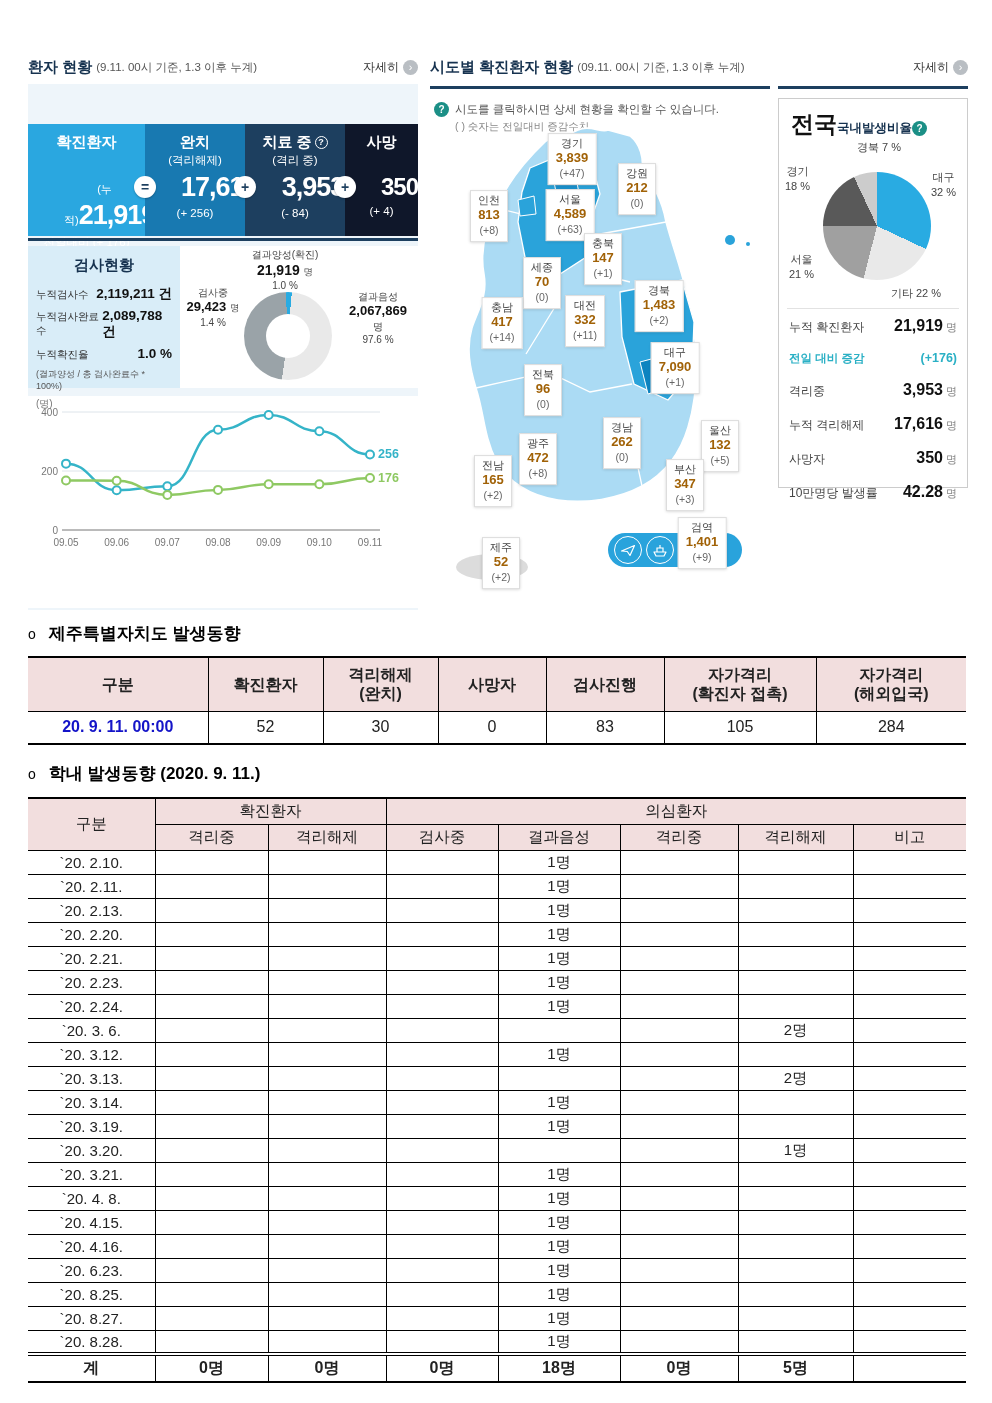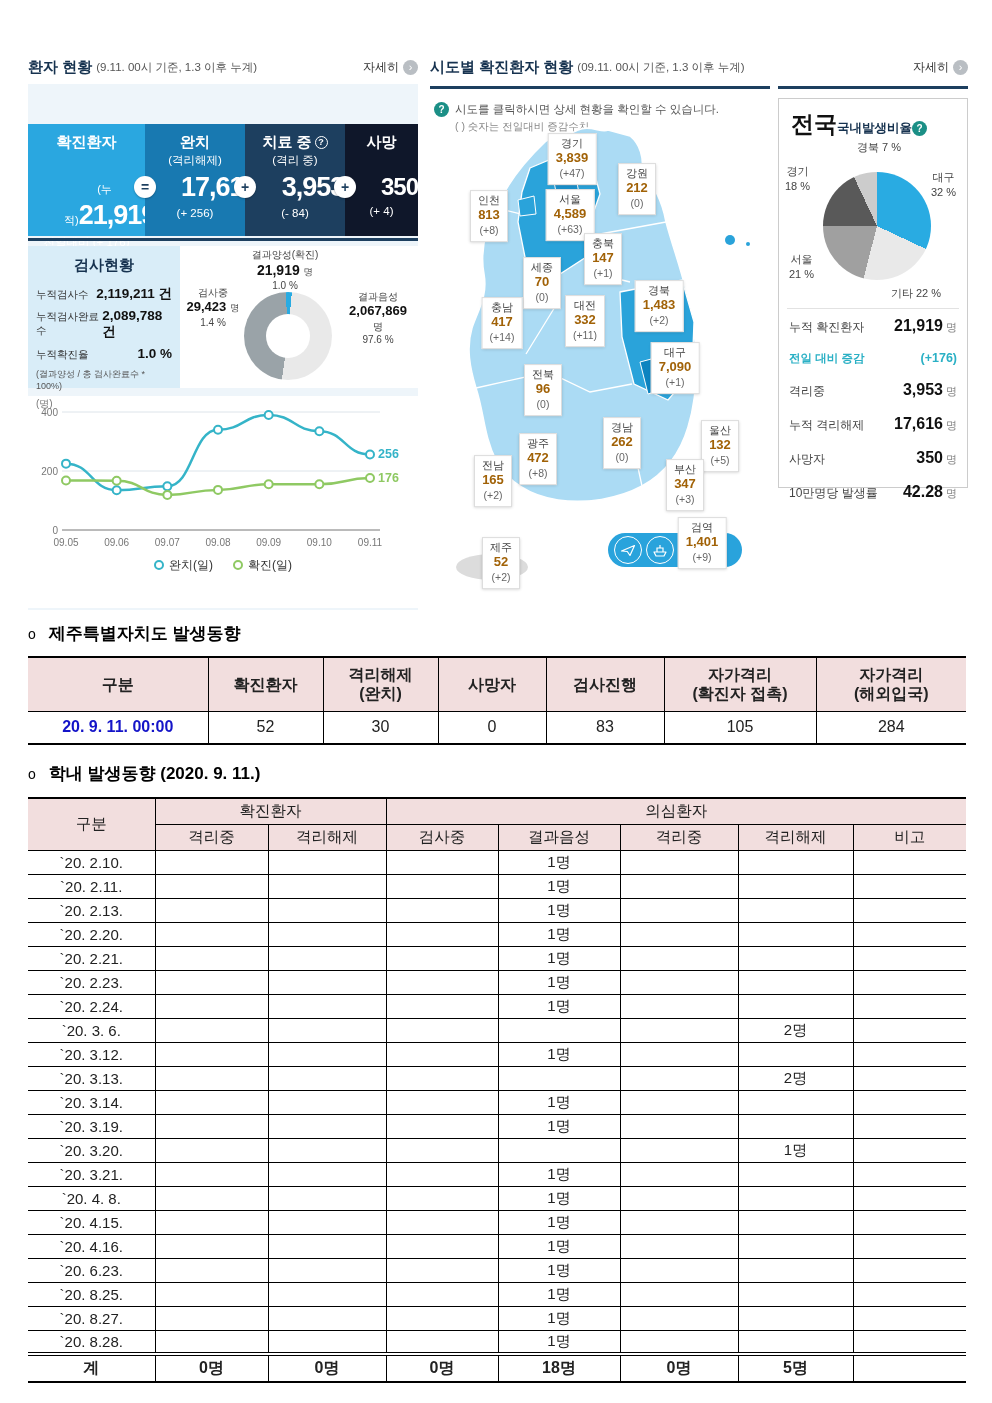--- a/index.html
+++ b/index.html
@@ -234,30 +234,20 @@
             <circle cx="38" cy="84.44000000000001" r="4" fill="#fff" stroke="#8fc963" stroke-width="2"></circle>
             <circle cx="88.66666666666666" cy="84.735" r="4" fill="#fff" stroke="#8fc963" stroke-width="2"></circle>
             <circle cx="139.33333333333331" cy="98.895" r="4" fill="#fff" stroke="#8fc963" stroke-width="2"></circle>
             <circle cx="190" cy="93.88" r="4" fill="#fff" stroke="#8fc963" stroke-width="2"></circle>
             <circle cx="240.66666666666666" cy="88.275" r="4" fill="#fff" stroke="#8fc963" stroke-width="2"></circle>
             <circle cx="291.33333333333337" cy="88.275" r="4" fill="#fff" stroke="#8fc963" stroke-width="2"></circle>
             <circle cx="342" cy="82.08000000000001" r="4" fill="#fff" stroke="#8fc963" stroke-width="2"></circle>
             <text x="350" y="86.08000000000001" font-size="12.5" font-weight="bold" fill="#8fc963">176</text>
           </svg>
       </div>
-      <div id="trend-legend">
-          <span class="legend-item">
-            <span class="legend-marker" style="border-color: rgb(53, 180, 200);"></span>
-            <span>완치(일)</span>
-          </span>
-          <span class="legend-item">
-            <span class="legend-marker" style="border-color: rgb(143, 201, 99);"></span>
-            <span>확진(일)</span>
-          </span>
-        </div>
     </div>
   </div>
 
   <div id="right-panel">
     <div class="panel-header">
       <span class="panel-title">시도별 확진환자 현황</span>
       <span class="panel-subtitle">(09.11. 00시 기준, 1.3 이후 누계)</span>
       <span class="more-link">
         <span>자세히</span>
         <span class="more-icon">›</span>

